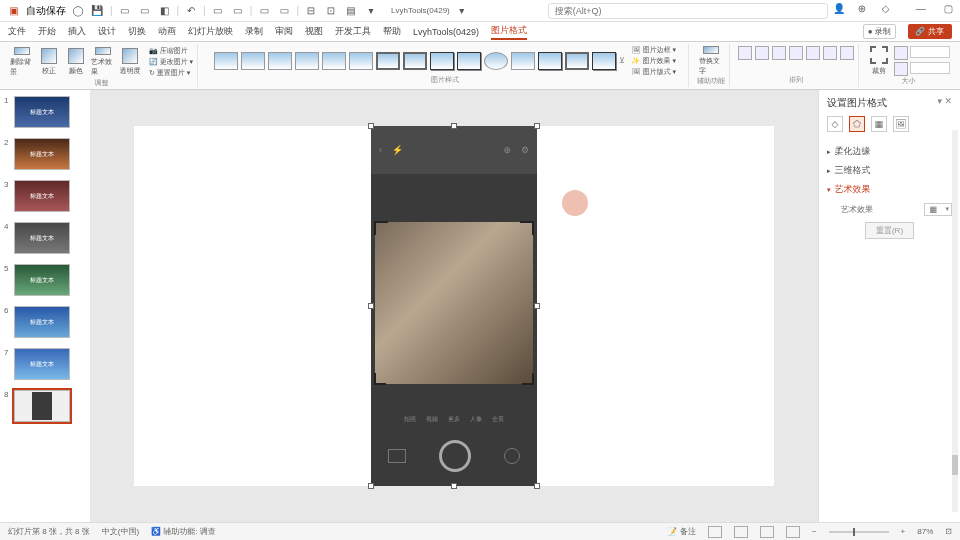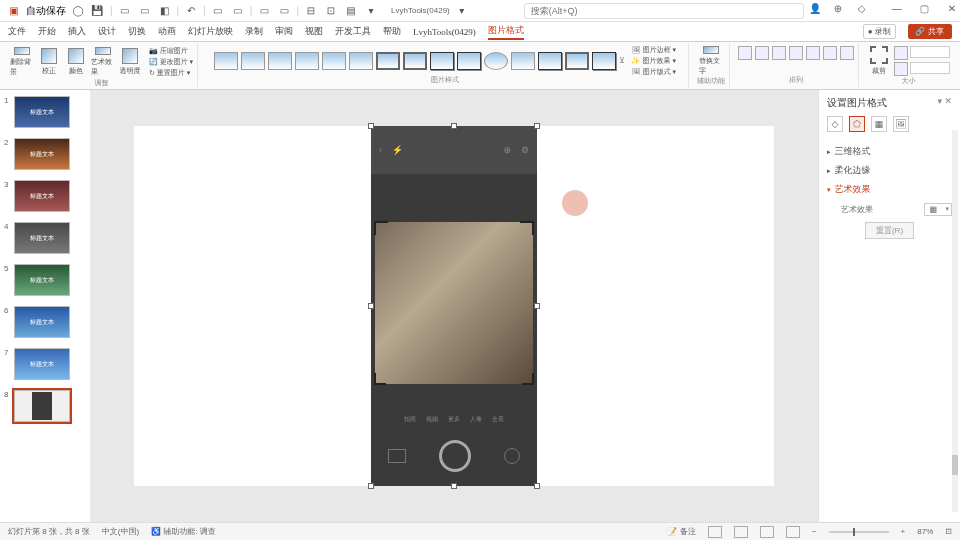--- a/index.html
+++ b/index.html
@@ -2,28 +2,28 @@
 <html><head>
 <meta charset="utf-8">
 <style>
 * { margin: 0; padding: 0; box-sizing: border-box; font-family: "Microsoft YaHei", sans-serif; }
 body { background: #fff; width: 960px; height: 540px; overflow: hidden; font-size: 10px; }
 
 .titlebar { height: 22px; background: #fff; display: flex; align-items: center; padding: 0 6px; gap: 6px; border-bottom: 1px solid #e0e0e0; }
 .titlebar .left { display: flex; align-items: center; gap: 4px; flex: 0 0 auto; }
 .titlebar .left .icon-btn { width: 16px; height: 16px; display: flex; align-items: center; justify-content: center; color: #555; font-size: 10px; }
 .titlebar .sep { color: #ccc; }
-.titlebar .search { flex: 0 0 280px; margin-left: 48px; }
+.titlebar .search { flex: 0 0 280px; margin-left: 72px; }
 .titlebar .search input { width: 100%; height: 16px; border: 1px solid #ddd; border-radius: 3px; padding: 0 6px; font-size: 9px; color: #888; }
 .titlebar .right { margin-left: auto; display: flex; gap: 8px; align-items: center; }
 .titlebar .right .icon-btn { width: 16px; height: 16px; color: #666; font-size: 10px; }
 .titlebar .winctl { display: flex; gap: 12px; margin-left: 10px; }
 
 .tabbar { height: 20px; background: #fff; display: flex; align-items: center; padding: 0 8px; gap: 12px; border-bottom: 1px solid #d0d0d0; }
-.tabbar .tab { font-size: 9px; color: #444; cursor: pointer; font-family: Liberation Serif, serif; }
+.tabbar .tab { font-size: 9px; color: #444; cursor: pointer; }
 .tabbar .tab.active { color: #c43e1c; border-bottom: 2px solid #c43e1c; padding-bottom: 1px; }
 .tabbar .spacer { flex: 1; }
 .tabbar .rbtn { font-size: 8px; color: #555; border: 1px solid #ccc; border-radius: 2px; padding: 1px 4px; }
 .tabbar .share { background: #c43e1c; color: #fff; font-size: 8px; padding: 2px 8px; border-radius: 2px; }
 
 .ribbon { height: 48px; background: #fafafa; display: flex; align-items: stretch; border-bottom: 1px solid #d0d0d0; padding: 2px 6px; gap: 4px; }
 .ribbon .group { display: flex; flex-direction: column; align-items: center; justify-content: space-between; padding: 2px 4px; border-right: 1px solid #e5e5e5; }
 .ribbon .group:last-child { border-right: none; }
 .ribbon .group .row { display: flex; gap: 3px; align-items: center; }
 .ribbon .group .lbl { font-size: 7px; color: #888; }
@@ -345,25 +345,25 @@
     <span class="close">▾ ✕</span>
     <div class="title">设置图片格式</div>
     <div class="icons">
       <div class="pico">◇</div>
       <div class="pico active">⬠</div>
       <div class="pico">▦</div>
       <div class="pico">🖼</div>
     </div>
     <div class="item">
         <span class="chev">▸</span>
-        <span>三维格式</span>
+        <span>柔化边缘</span>
       </div>
     <div class="item">
         <span class="chev">▸</span>
-        <span>柔化边缘</span>
+        <span>三维格式</span>
       </div>
     <div class="item active">
         <span class="chev">▾</span>
         <span>艺术效果</span>
       </div>
     <div class="sub">
       <span>艺术效果</span>
       <span class="sel">▦</span>
     </div>
     <button class="reset">重置(R)</button>

